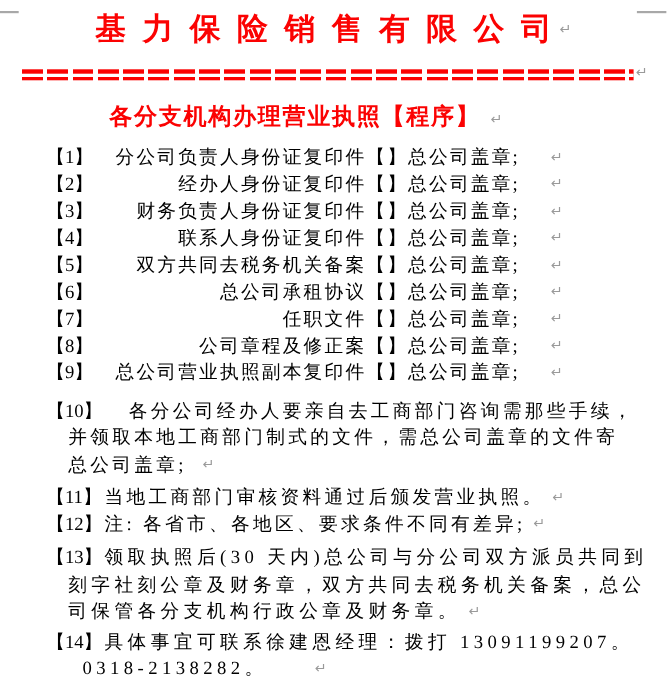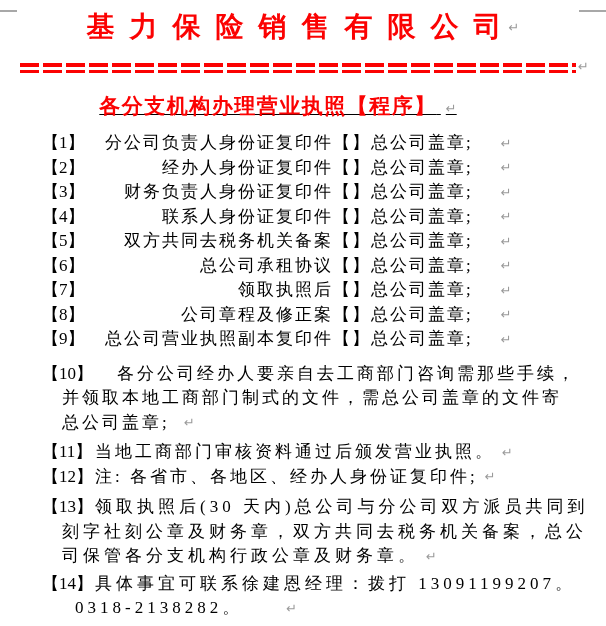--- a/index.html
+++ b/index.html
@@ -26,21 +26,21 @@
 
   
   .sep-row { margin:14px 0 0 20px; display:flex; align-items:flex-end; }
   .double-line { position:relative; width:556px; height:10px;
     background:repeating-linear-gradient(90deg, var(--red) 0 19px, #fff 19px 23px); }
   .double-line::after { content:""; position:absolute; left:0; right:0;
     top:3.5px; height:3px; background:#fff; }
   .sep-row .pilcrow { margin-left:2px; }
 
   
-  .heading-row { margin-top:18px; text-align:center; padding-right:50px;text-decoration:underline; }
+  .heading-row { margin-top:18px; text-align:center; padding-right:50px; }
   .doc-heading { display:inline; margin:0; font-size:21px; font-weight:bold;
                  color:var(--red); letter-spacing:1.5px; line-height:30px; }
   .heading-row .pilcrow { margin-left:5px; }
 
   
   .items { margin-top:10px; padding-left:42px; font-size:17px; }
   .line { display:flex; align-items:baseline; line-height:24.5px;
           letter-spacing:2px; white-space:pre; }
   .line.ml { letter-spacing:3px; }
   .line.wide { letter-spacing:4px; }
@@ -73,27 +73,27 @@
     <span class="pilcrow">↵</span>
   </div>
 
   <div class="items" id="items">
       <div class="line bracket-line"><span class="num">【1】</span><span class="mid"><span>分公司负责人身份证复印件【</span><span>】</span></span><span>总公司盖章;</span><span class="pilcrow">↵</span></div>
       <div class="line bracket-line"><span class="num">【2】</span><span class="mid"><span>经办人身份证复印件【</span><span>】</span></span><span>总公司盖章;</span><span class="pilcrow">↵</span></div>
       <div class="line bracket-line"><span class="num">【3】</span><span class="mid"><span>财务负责人身份证复印件【</span><span>】</span></span><span>总公司盖章;</span><span class="pilcrow">↵</span></div>
       <div class="line bracket-line"><span class="num">【4】</span><span class="mid"><span>联系人身份证复印件【</span><span>】</span></span><span>总公司盖章;</span><span class="pilcrow">↵</span></div>
       <div class="line bracket-line"><span class="num">【5】</span><span class="mid"><span>双方共同去税务机关备案【</span><span>】</span></span><span>总公司盖章;</span><span class="pilcrow">↵</span></div>
       <div class="line bracket-line"><span class="num">【6】</span><span class="mid"><span>总公司承租协议【</span><span>】</span></span><span>总公司盖章;</span><span class="pilcrow">↵</span></div>
-      <div class="line bracket-line"><span class="num">【7】</span><span class="mid"><span>领取执照后【</span><span>】</span></span><span>总公司盖章;</span><span class="pilcrow">↵</span></div>
+      <div class="line bracket-line"><span class="num">【7】</span><span class="mid"><span>任职文件【</span><span>】</span></span><span>总公司盖章;</span><span class="pilcrow">↵</span></div>
       <div class="line bracket-line"><span class="num">【8】</span><span class="mid"><span>公司章程及修正案【</span><span>】</span></span><span>总公司盖章;</span><span class="pilcrow">↵</span></div>
       <div class="line bracket-line"><span class="num">【9】</span><span class="mid"><span>总公司营业执照副本复印件【</span><span>】</span></span><span>总公司盖章;</span><span class="pilcrow">↵</span></div>
       <div class="line ml" style="margin-top: 10px; gap: 22px;"><span class="num">【10】</span><span>各分公司经办人要亲自去工商部门咨询需那些手续，</span></div>
       <div class="line ml cont1"><span>并领取本地工商部门制式的文件，需总公司盖章的文件寄</span></div>
       <div class="line ml cont1"><span>总公司盖章; </span><span class="pilcrow">↵</span></div>
       <div class="line ml" style="margin-top: 5px;"><span class="num">【11】</span><span>当地工商部门审核资料通过后颁发营业执照。</span><span class="pilcrow">↵</span></div>
-      <div class="line ml"><span class="num">【12】</span><span>注: 各省市、各地区、经办人身份证复印件;</span><span class="pilcrow">↵</span></div>
+      <div class="line ml"><span class="num">【12】</span><span>注: 各省市、各地区、要求条件不同有差异;</span><span class="pilcrow">↵</span></div>
       <div class="line ml wide" style="margin-top: 6px;"><span class="num">【13】</span><span>领取执照后(30 天内)总公司与分公司双方派员共同到</span></div>
       <div class="line ml wide cont1"><span>刻字社刻公章及财务章，双方共同去税务机关备案，总公</span></div>
       <div class="line ml wide cont1"><span>司保管各分支机构行政公章及财务章。</span><span class="pilcrow">↵</span></div>
       <div class="line ml wide" style="margin-top: 3px;"><span class="num">【14】</span><span>具体事宜可联系徐建恩经理：拨打 13091199207。</span></div>
       <div class="line ml wide cont2"><span>0318-2138282。</span><span class="pilcrow">↵</span></div>
     </div>
 </div>
 
 </body></html>

